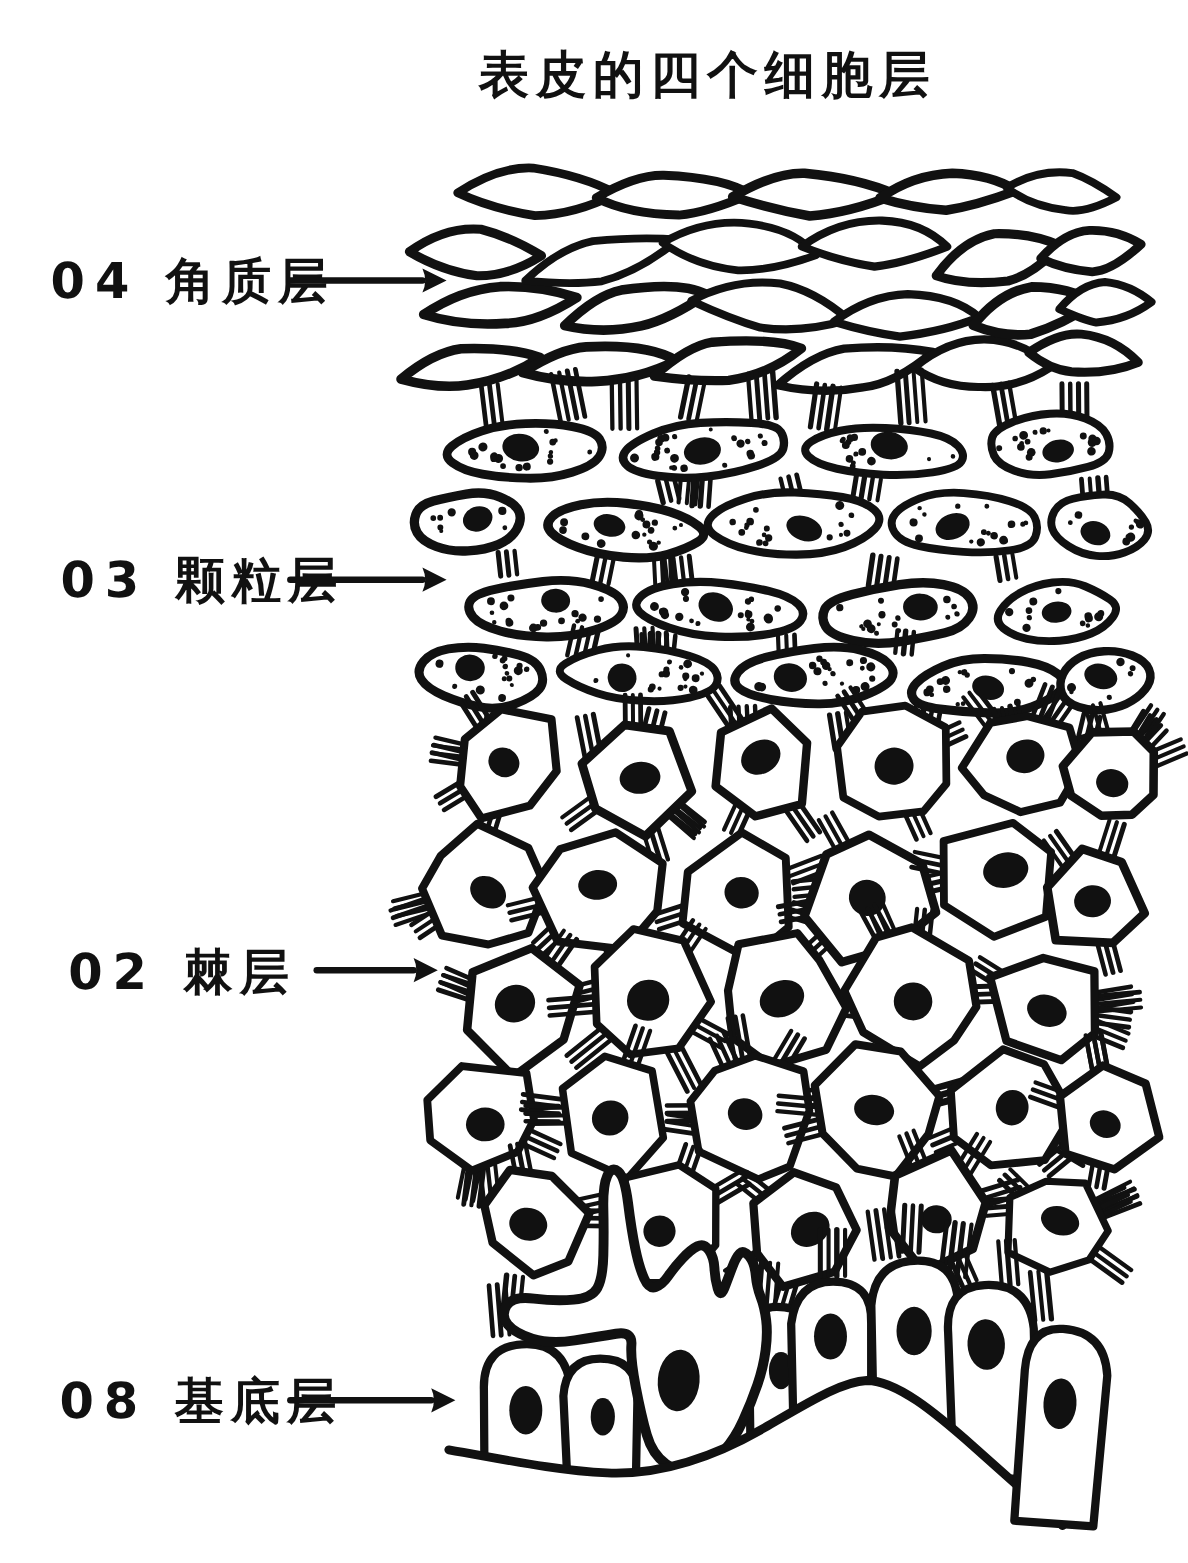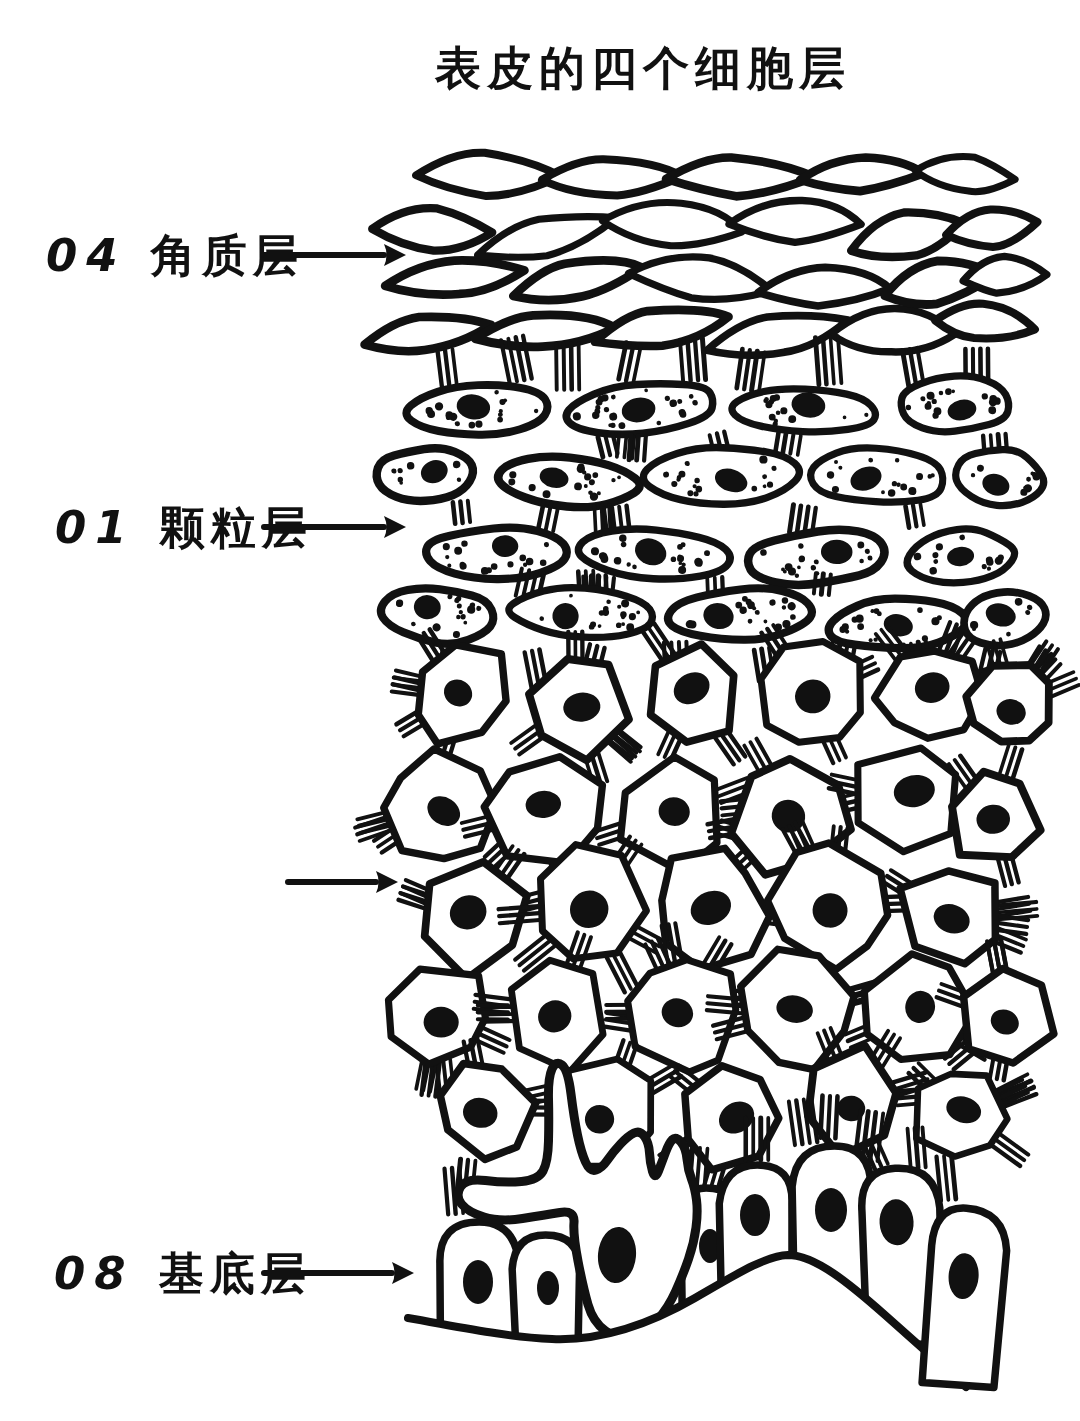--- a/index.html
+++ b/index.html
@@ -21,40 +21,42 @@
   }
   .layer-label{
     position:absolute;
     white-space:nowrap;
     font-weight:700;
   }
   .layer-label .num{
     font-size:45px;
     letter-spacing:9px;
     margin-right:24px;
-    font-style:italic;
   }
   .layer-label .name{
     font-size:45px;
     letter-spacing:6px;
   }
   #art{position:absolute;left:0;top:0;}
 </style>
 </head>
 <body>
 
 <div class="canvas">
 
   <div class="title">表皮的四个细胞层</div>
 
   <div class="layer-label" style="left:46px;top:226px">
     <span class="num">04</span><span class="name">角质层</span>
   </div>
   <div class="layer-label" style="left:55px;top:498px">
-    <span class="num">01</span><span class="name">颗粒层</span>
+    <span class="num">03</span><span class="name">颗粒层</span>
+  </div>
+  <div class="layer-label" style="left:62px;top:854px">
+    <span class="num">02</span><span class="name">棘层</span>
   </div>
   <div class="layer-label" style="left:54px;top:1244px">
     <span class="num">08</span><span class="name">基底层</span>
   </div>
 
   <svg id="art" width="1080" height="1421" viewBox="0 0 1080 1421">
       <g>
         <path d="M -64 0 Q -32 -20.146958781406283 -6.255740214139223 -20.146958781406283 Q 38.8713420689106 -15.611975708867257 64 -2.7920175418257713 Q 31.611975334584717 12.980830753052501 -4.943614803254604 13.296992795728148 Q -31.27933071926236 13.832613986837458 -64 0 Z" fill="#fff" stroke="#111111" stroke-width="8.642255000770092" stroke-linejoin="round" stroke-linecap="round" transform="translate(428 336.17271818220615) rotate(-7.606022164225578)"></path>
         <path d="M -70 0 Q -35 -19.190125435590744 -10.702727961353958 -19.190125435590744 Q 45.81187738571316 -18.15647673668271 70 -1.0552446730434895 Q 36.314191885176115 13.555789744679842 -3.416721075773239 12.665482787489891 Q -37.460622425889596 11.766656328141314 -70 0 Z" fill="#fff" stroke="#111111" stroke-width="8.890212589409202" stroke-linejoin="round" stroke-linecap="round" transform="translate(545 333.77771889045835) rotate(-3.9910508757457137)"></path>
         <path d="M -68 0 Q -34 -22.049793051555753 -11.068221054039896 -22.049793051555753 Q 45.74095324538648 -17.142310905631465 68 -3.6418578065931797 Q 34.98471883791499 15.470603824204824 -1.9508968070149422 14.552863414026797 Q -33.003535519726576 10.746975072556598 -68 0 Z" fill="#fff" stroke="#111111" stroke-width="8.578092863317579" stroke-linejoin="round" stroke-linecap="round" transform="translate(662 331.1221112497151) rotate(-9.096901544369757)"></path>

